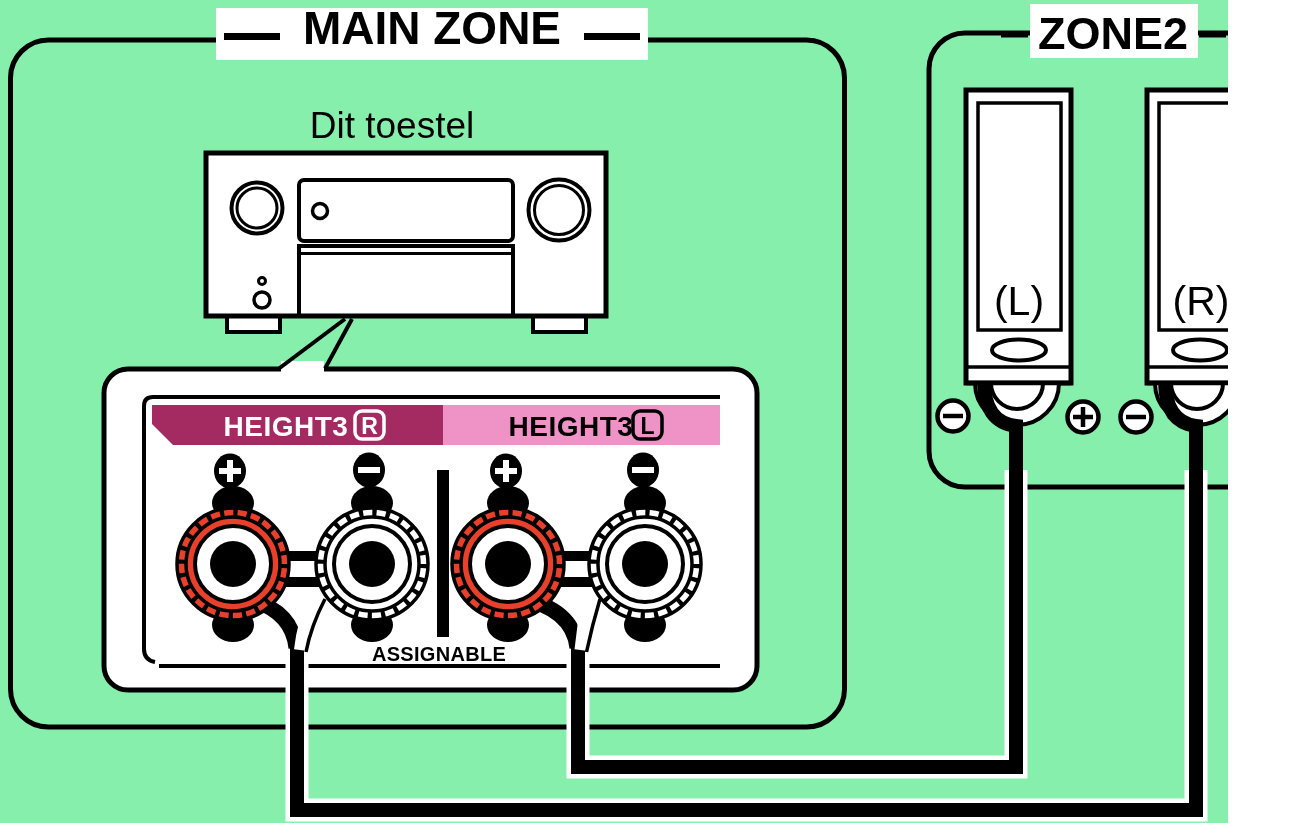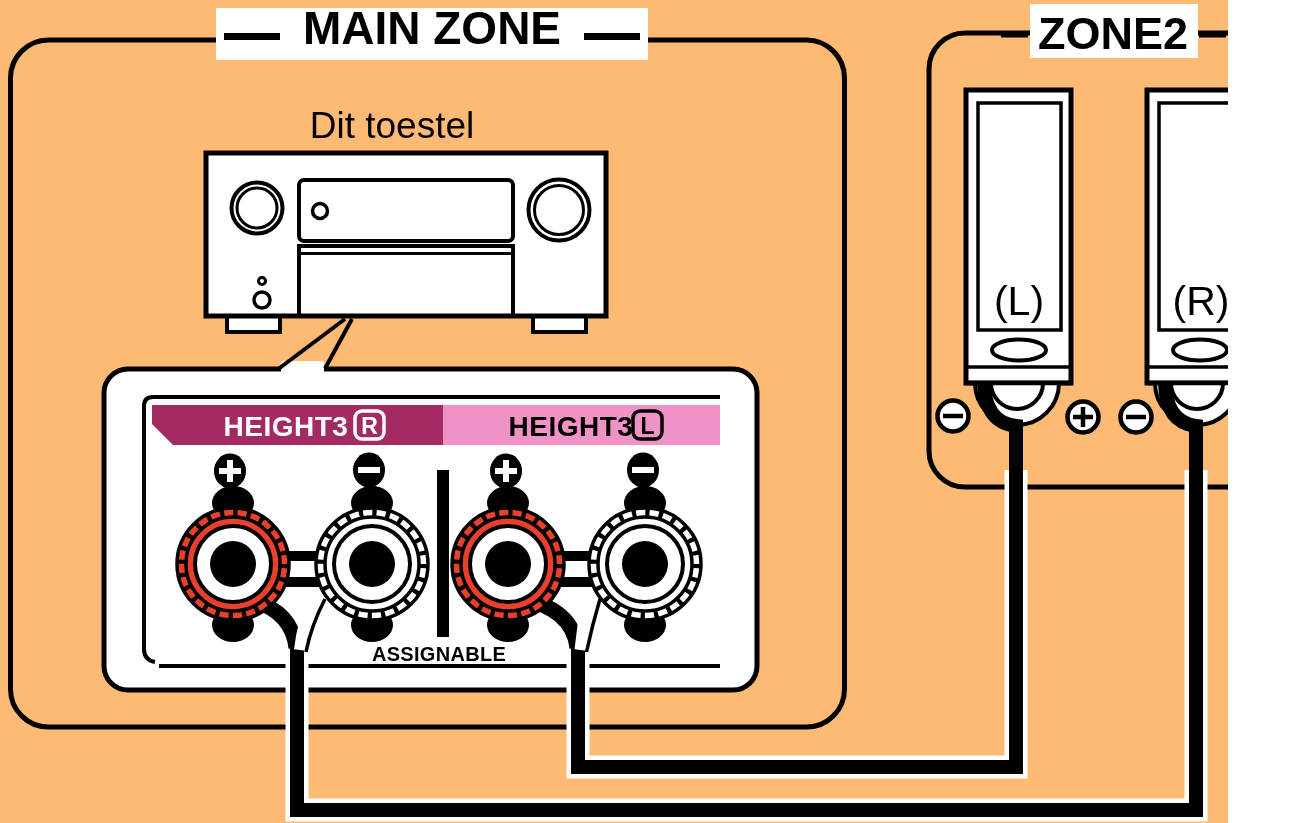--- a/index.html
+++ b/index.html
@@ -1,16 +1,16 @@
 <!DOCTYPE html>
 <html><head>
 <meta charset="utf-8">
 <style>
   html,body{margin:0;padding:0;background:#fff;}
-  .stage{position:relative;width:1228px;height:823px;background:#fdba74;overflow:hidden;
+  .stage{position:relative;width:1228px;height:823px;background:#86efac;overflow:hidden;
          font-family:"Liberation Sans", sans-serif;}
   svg text{font-family:"Liberation Sans", sans-serif;}
   .zone-title{font-weight:bold;font-size:46px;fill:#000;}
   .zone2-title{font-weight:bold;font-size:45px;fill:#000;}
   .device-label{font-size:37px;fill:#000;}
   .bar-label{font-weight:bold;font-size:28px;letter-spacing:0.5px;}
   .badge-letter{font-weight:bold;font-size:23px;}
   .assignable{font-weight:bold;font-size:20px;fill:#000;letter-spacing:0.3px;}
   .spk-label{font-size:41px;fill:#000;}
 </style>

